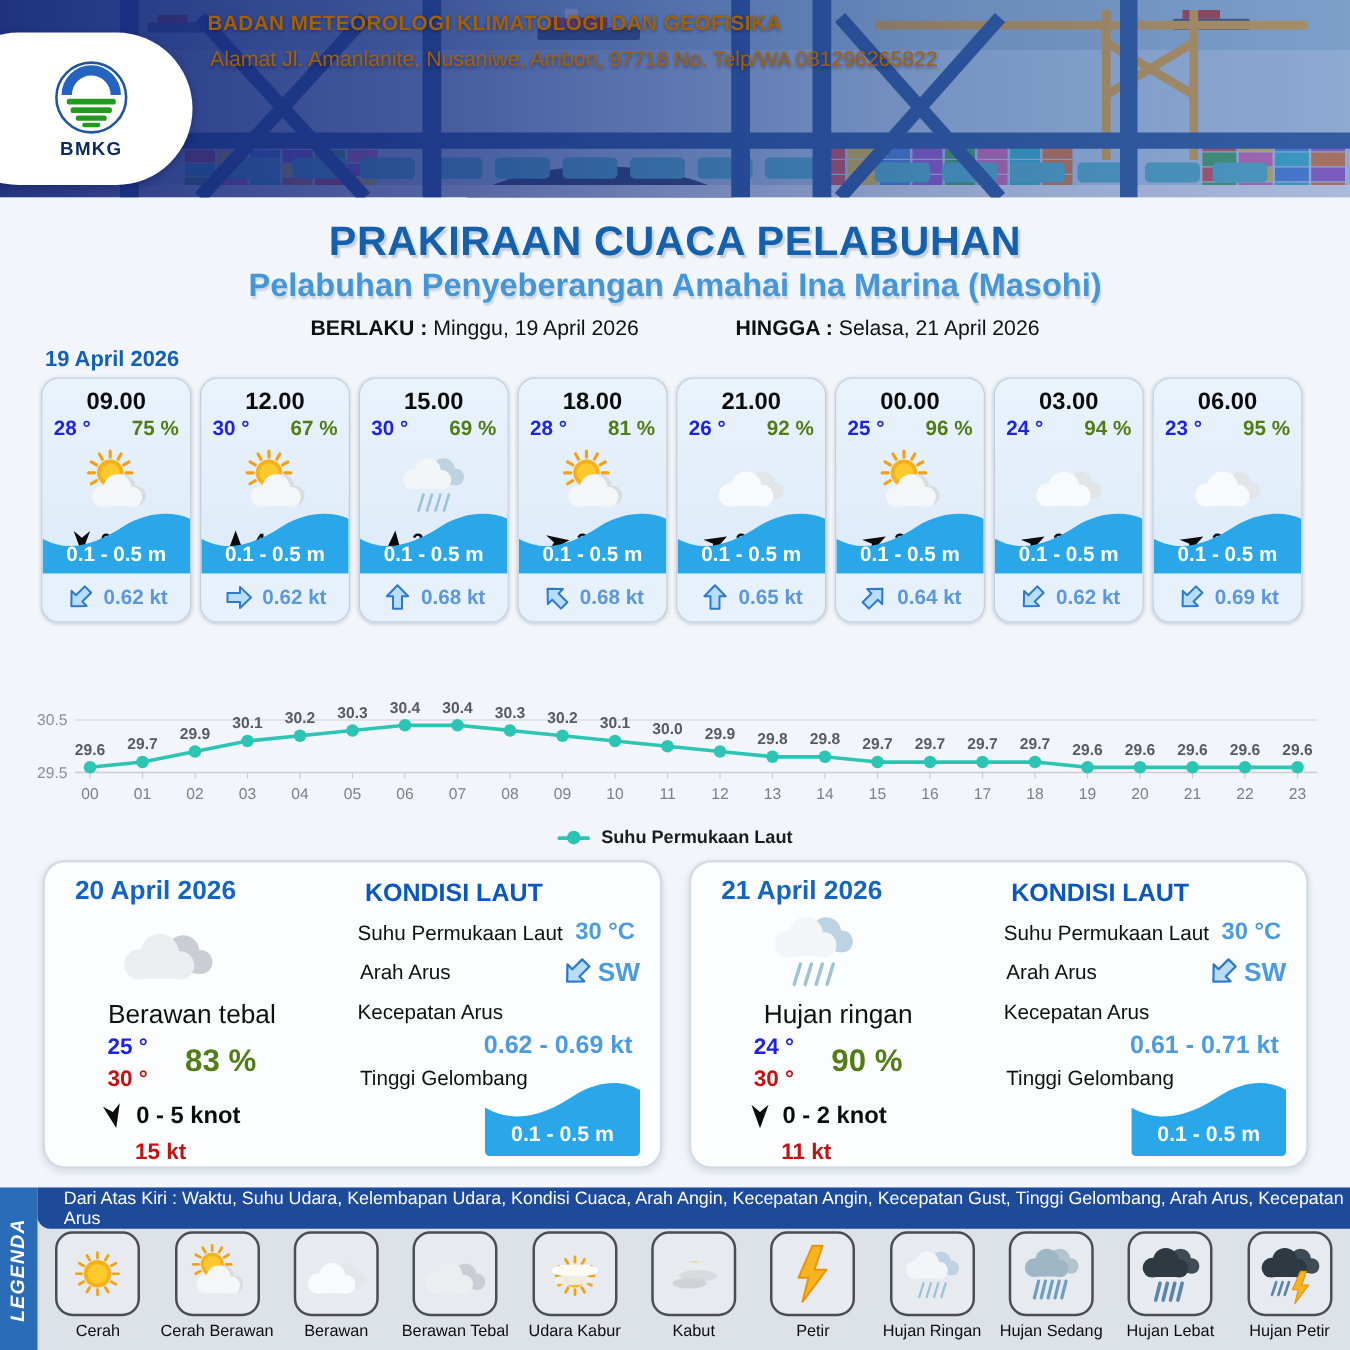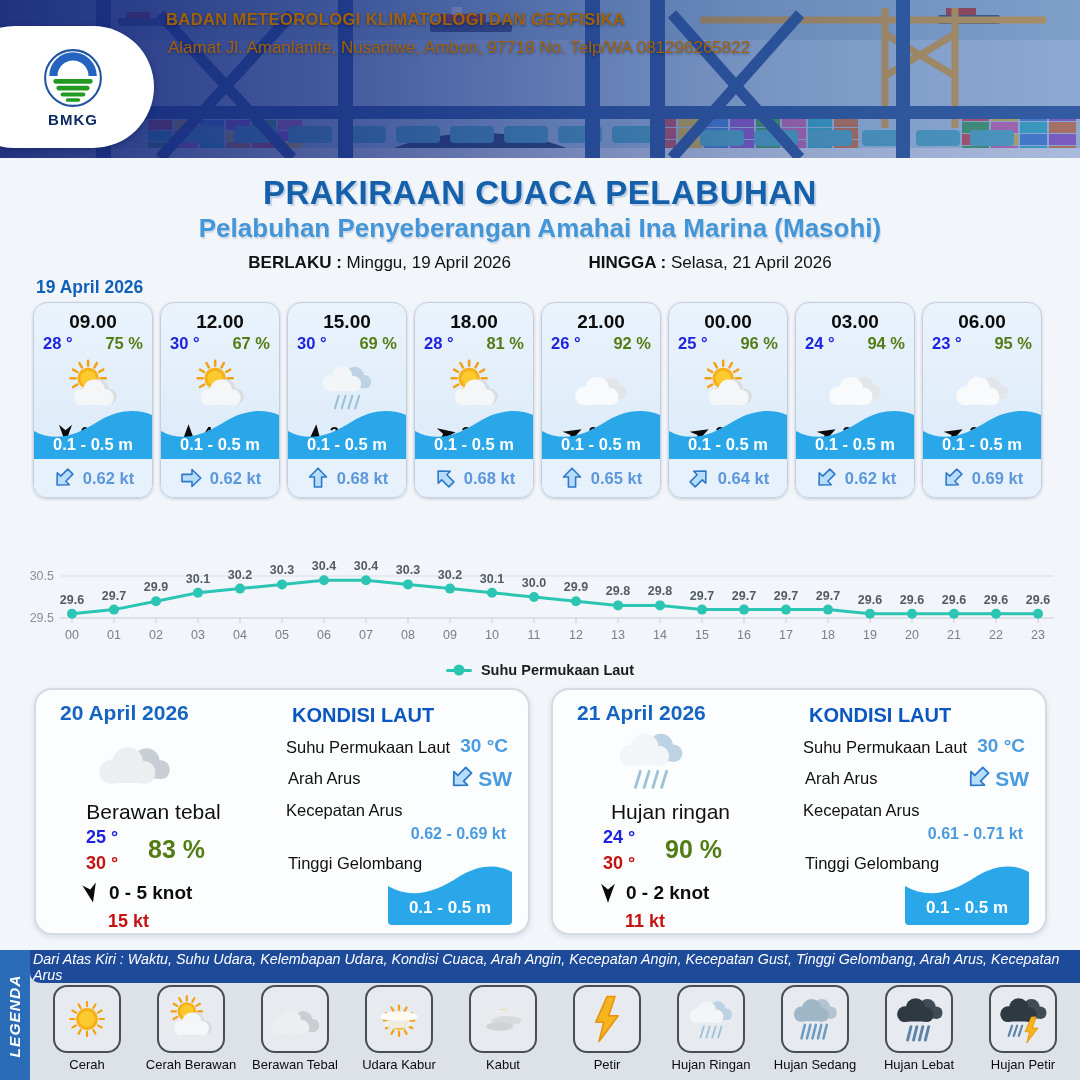--- a/index.html
+++ b/index.html
@@ -73,33 +73,33 @@
   .day-wind{position:absolute;left:44px;top:192px;display:flex;align-items:center;gap:7px;font-size:19px;font-weight:bold;color:#0c0c0c;}
   .day-wind .dart svg{width:22px;height:22px;display:block;}
   .day-gust{position:absolute;left:72px;top:221px;font-size:18px;font-weight:bold;color:var(--gust,#c41212);}
   .day-sea{position:absolute;left:242px;top:8px;right:16px;bottom:8px;}
   .sea-title{position:absolute;left:14px;top:6px;font-size:20px;font-weight:bold;color:#0b57c2;}
   .sea-lbl{position:absolute;font-size:16.5px;color:#101010;}
   .sea-val{position:absolute;font-weight:bold;color:#4a9be0;}
   .sr1l{left:8px;top:40px;} .sr1v{right:4px;top:37px;font-size:19px;}
   .sr2l{left:10px;top:71px;} .sr2v{right:0;top:66px;display:flex;align-items:flex-end;gap:3px;font-size:21px;}
   .sr2v svg{width:27px;height:27px;display:block;}
-  .sr3l{left:8px;top:103px;} .sr3v{right:6px;top:127px;font-size:16px;}
+  .sr3l{left:8px;top:103px;} .sr3v{right:6px;top:127px;font-size:20px;}
   .sr4l{left:10px;top:156px;}
   .wavebox{position:absolute;right:0;top:164px;width:124px;height:63px;border-radius:4px;overflow:hidden;}
   .wavebox svg{position:absolute;left:0;top:0;width:100%;height:100%;}
   .wavebox .wave-text{position:absolute;left:0;right:0;bottom:7px;text-align:center;color:#fff;font-weight:bold;font-size:17px;}
 
   
   .legend-band{position:absolute;left:0;top:950px;width:1080px;height:130px;background:#dde2e9;}
   .legend-strip{position:absolute;left:0;top:0;width:30px;height:130px;background:var(--legend_strip,#2a6cb8);}
   .legend-strip span{position:absolute;left:-51px;top:57px;width:132px;text-align:center;transform:rotate(-90deg);
     color:#fff;font-weight:bold;font-style:italic;font-size:15.5px;letter-spacing:1px;}
   .legend-note{position:absolute;left:30px;top:0;width:1050px;height:33px;background:var(--legend_bar,#1d4b9a);
-    color:#fff;font-style:italic;font-size:14.3px;display:flex;align-items:center;padding-left:3px;box-sizing:border-box;
+    color:#fff;font-size:14.3px;display:flex;align-items:center;padding-left:21px;box-sizing:border-box;
     border-bottom-left-radius:10px;}
   .legend-items{position:absolute;left:30px;top:35px;width:1050px;display:flex;justify-content:space-evenly;}
   .leg-item{display:flex;flex-direction:column;align-items:center;width:94px;}
   .leg-box{width:64px;height:64px;border:2px solid #494e54;border-radius:14px;background:rgba(255,255,255,.30);
     display:flex;align-items:center;justify-content:center;}
   .leg-box svg{width:54px;height:54px;}
   .leg-label{margin-top:4px;font-size:13px;color:#0c0c0c;white-space:nowrap;text-align:center;}
 </style>
 </head>
 <body>
@@ -975,20 +975,39 @@
                 <circle cx="10" cy="1.5" r="7"></circle>
                 <rect x="-16" y="0" width="32" height="8" rx="4"></rect>
               </g>
             </svg>
           </div>
           <div class="leg-label">Cerah Berawan</div>
         </div>
         <div class="leg-item">
           <div class="leg-box">
             <svg viewBox="0 0 64 64">
+              <g transform="translate(42,36) scale(1)" fill="#e2e6e9">
+                <circle cx="-10" cy="1" r="7.5"></circle>
+                <circle cx="0" cy="-4.5" r="9.5"></circle>
+                <circle cx="10" cy="1.5" r="7"></circle>
+                <rect x="-16" y="0" width="32" height="8" rx="4"></rect>
+              </g>
+              <g transform="translate(28,40) scale(1.3)" fill="#f8fafb">
+                <circle cx="-10" cy="1" r="7.5"></circle>
+                <circle cx="0" cy="-4.5" r="9.5"></circle>
+                <circle cx="10" cy="1.5" r="7"></circle>
+                <rect x="-16" y="0" width="32" height="8" rx="4"></rect>
+              </g>
+            </svg>
+          </div>
+          <div class="leg-label">Berawan</div>
+        </div>
+        <div class="leg-item">
+          <div class="leg-box">
+            <svg viewBox="0 0 64 64">
               <g transform="translate(42,38) scale(1.1)" fill="#c9ced4">
                 <circle cx="-10" cy="1" r="7.5"></circle>
                 <circle cx="0" cy="-4.5" r="9.5"></circle>
                 <circle cx="10" cy="1.5" r="7"></circle>
                 <rect x="-16" y="0" width="32" height="8" rx="4"></rect>
               </g>
               <g transform="translate(27,40) scale(1.3)" fill="#eceef0">
                 <circle cx="-10" cy="1" r="7.5"></circle>
                 <circle cx="0" cy="-4.5" r="9.5"></circle>
                 <circle cx="10" cy="1.5" r="7"></circle>

